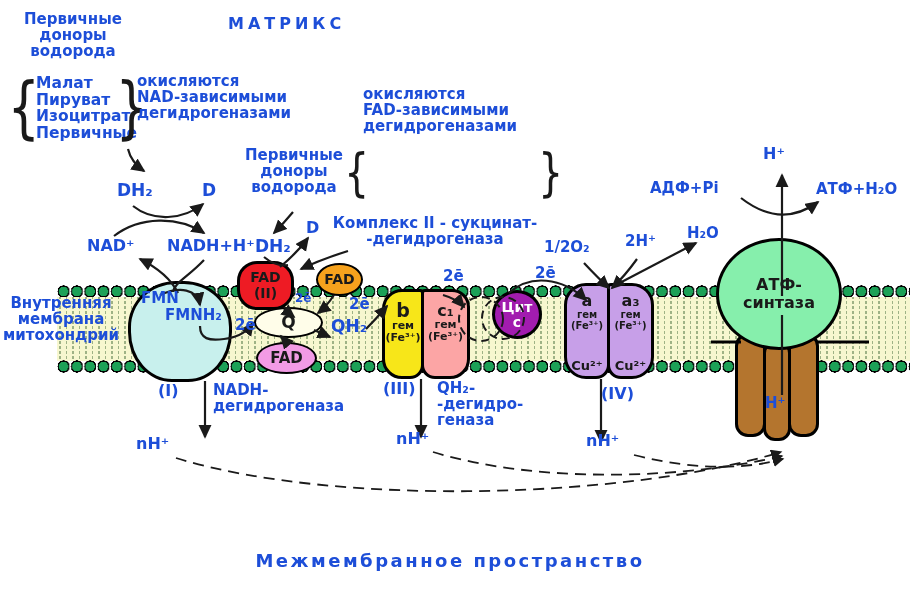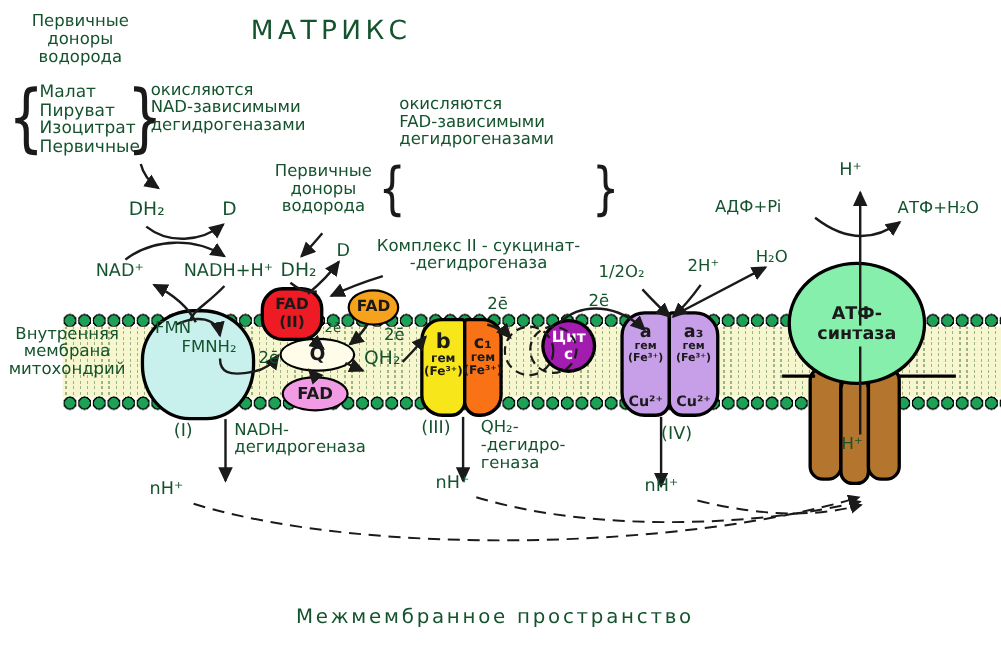--- a/index.html
+++ b/index.html
@@ -1,19 +1,19 @@
 <!DOCTYPE html>
 <html><head>
 <meta charset="utf-8">
 <style>
   *{box-sizing:border-box;margin:0;padding:0}
   html,body{background:#fff}
   .canvas{position:relative;width:910px;height:597px;background:#fff;overflow:hidden;
           font-family:"DejaVu Sans","Liberation Sans",sans-serif;color:#1a1a1a}
-  .lbl{position:absolute;font-weight:normal;white-space:pre-line;line-height:1.08;color:#14532d;z-index:6}
+  .lbl{position:absolute;font-weight:bold;white-space:pre-line;line-height:1.08;color:#1d4ed8;z-index:6}
   .ctr{text-align:center}
   .brace{position:absolute;font-weight:normal;z-index:6;color:#1a1a1a;transform:scaleX(.75);transform-origin:center}
   .shape{position:absolute;border:3px solid #000;z-index:3}
   .shape .inner{width:100%;height:100%;display:flex;flex-direction:column;align-items:center;justify-content:center;
                 font-weight:bold;white-space:pre-line;text-align:center;line-height:1.12}
   .lobe{display:flex;flex-direction:column;align-items:center;font-weight:bold;text-align:center}
   .lobe .big{font-size:19px;line-height:1}
   .lobe .sm{font-size:11px;line-height:1.1}
   .membrane{position:absolute;left:57px;top:285px;width:853px;height:88px;z-index:1}
   .lipidrow{position:absolute;left:0;width:100%;height:13px;
@@ -54,21 +54,21 @@
   </div>
   <div class="shape" style="left:254px;top:307px;width:69px;height:31px;background:#FFFDE9;border-radius:50%;border-width:2.5px">
     <div class="inner" style="font-size:17px">Q</div>
   </div>
 
   <div class="shape lobe" style="left:382px;top:289px;width:42px;height:90px;background:#F7E619;border-radius:20px 4px 14px 20px;padding-top:9px">
     <span class="big">b</span>
     <span class="sm">гем</span>
     <span class="sm">(Fe³⁺)</span>
   </div>
-  <div class="shape lobe" style="left:421px;top:289px;width:36px;height:90px;background:#f97316;border-radius:4px 18px 20px 14px;padding-top:11px">
+  <div class="shape lobe" style="left:421px;top:289px;width:49px;height:90px;background:#fca5a5;border-radius:4px 18px 20px 14px;padding-top:11px">
     <span class="big" style="font-size:16px">c₁</span>
     <span class="sm">гем</span>
     <span class="sm">(Fe³⁺)</span>
   </div>
 
   <div class="shape" style="left:492px;top:290px;width:50px;height:49px;background:#a21caf;border-radius:50%">
     <div class="inner" style="font-size:14px;color:#fff;line-height:1.05">Цит
 с</div>
   </div>
 
@@ -133,21 +133,21 @@
       <path d="M 176,458 C 340,508 630,498 781,452" marker-end="url(#ah)"></path>
       <path d="M 433,452 C 545,486 695,477 782,456" marker-end="url(#ah)"></path>
       <path d="M 634,455 C 702,472 750,468 783,459" marker-end="url(#ah)"></path>
     </g>
     <g stroke="#000" stroke-width="3" fill="none">
       <path d="M 711,342 L 741,342"></path>
       <path d="M 816,342 L 869,342"></path>
     </g>
   </svg>
 
-  <div class="lbl ctr" style="left:228px;top:15px;font-size:24px;letter-spacing:4px">МАТРИКС</div>
+  <div class="lbl ctr" style="left:228px;top:15px;font-size:16px;letter-spacing:4px">МАТРИКС</div>
 
   <div class="lbl ctr" style="left:14px;top:11px;width:118px;font-size:15px">Первичные
 доноры
 водорода</div>
   <div class="brace" style="left:2px;top:68px;font-size:68px">{</div>
   <div class="lbl" style="left:36px;top:75px;font-size:15.5px;line-height:16.5px">Малат
 Пируват
 Изоцитрат
 Первичные</div>
   <div class="brace" style="left:110px;top:68px;font-size:68px">}</div>

